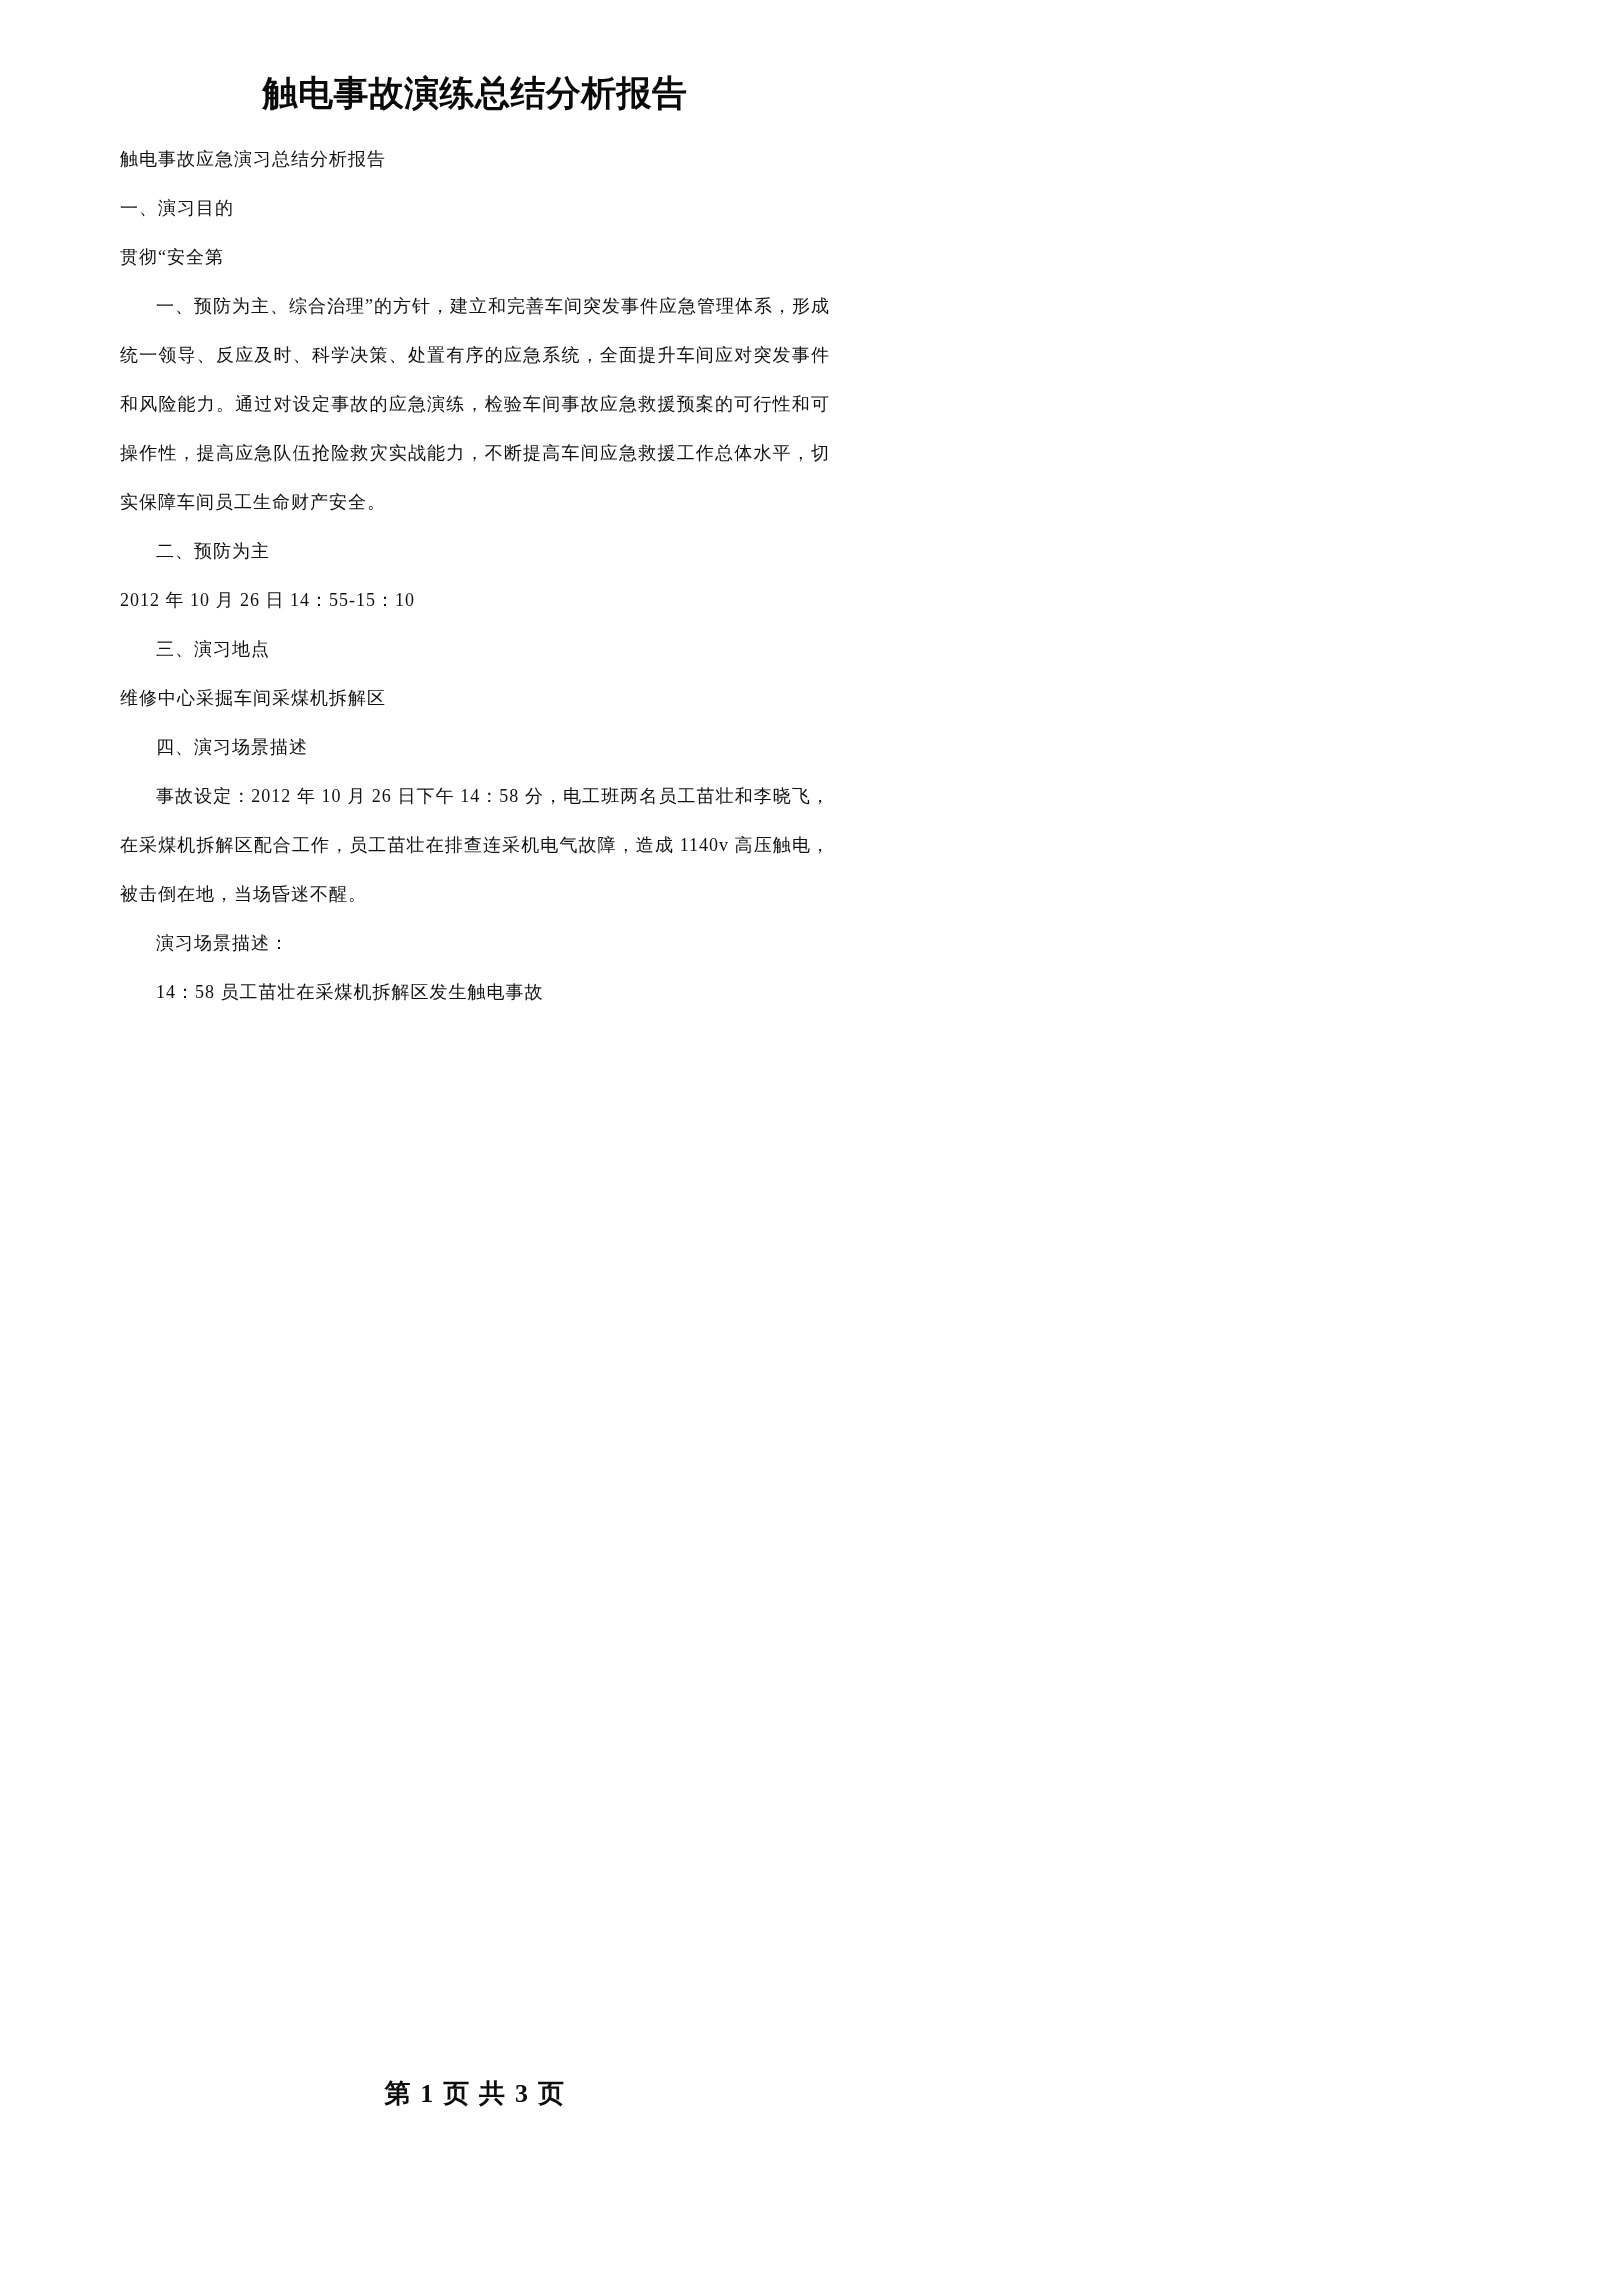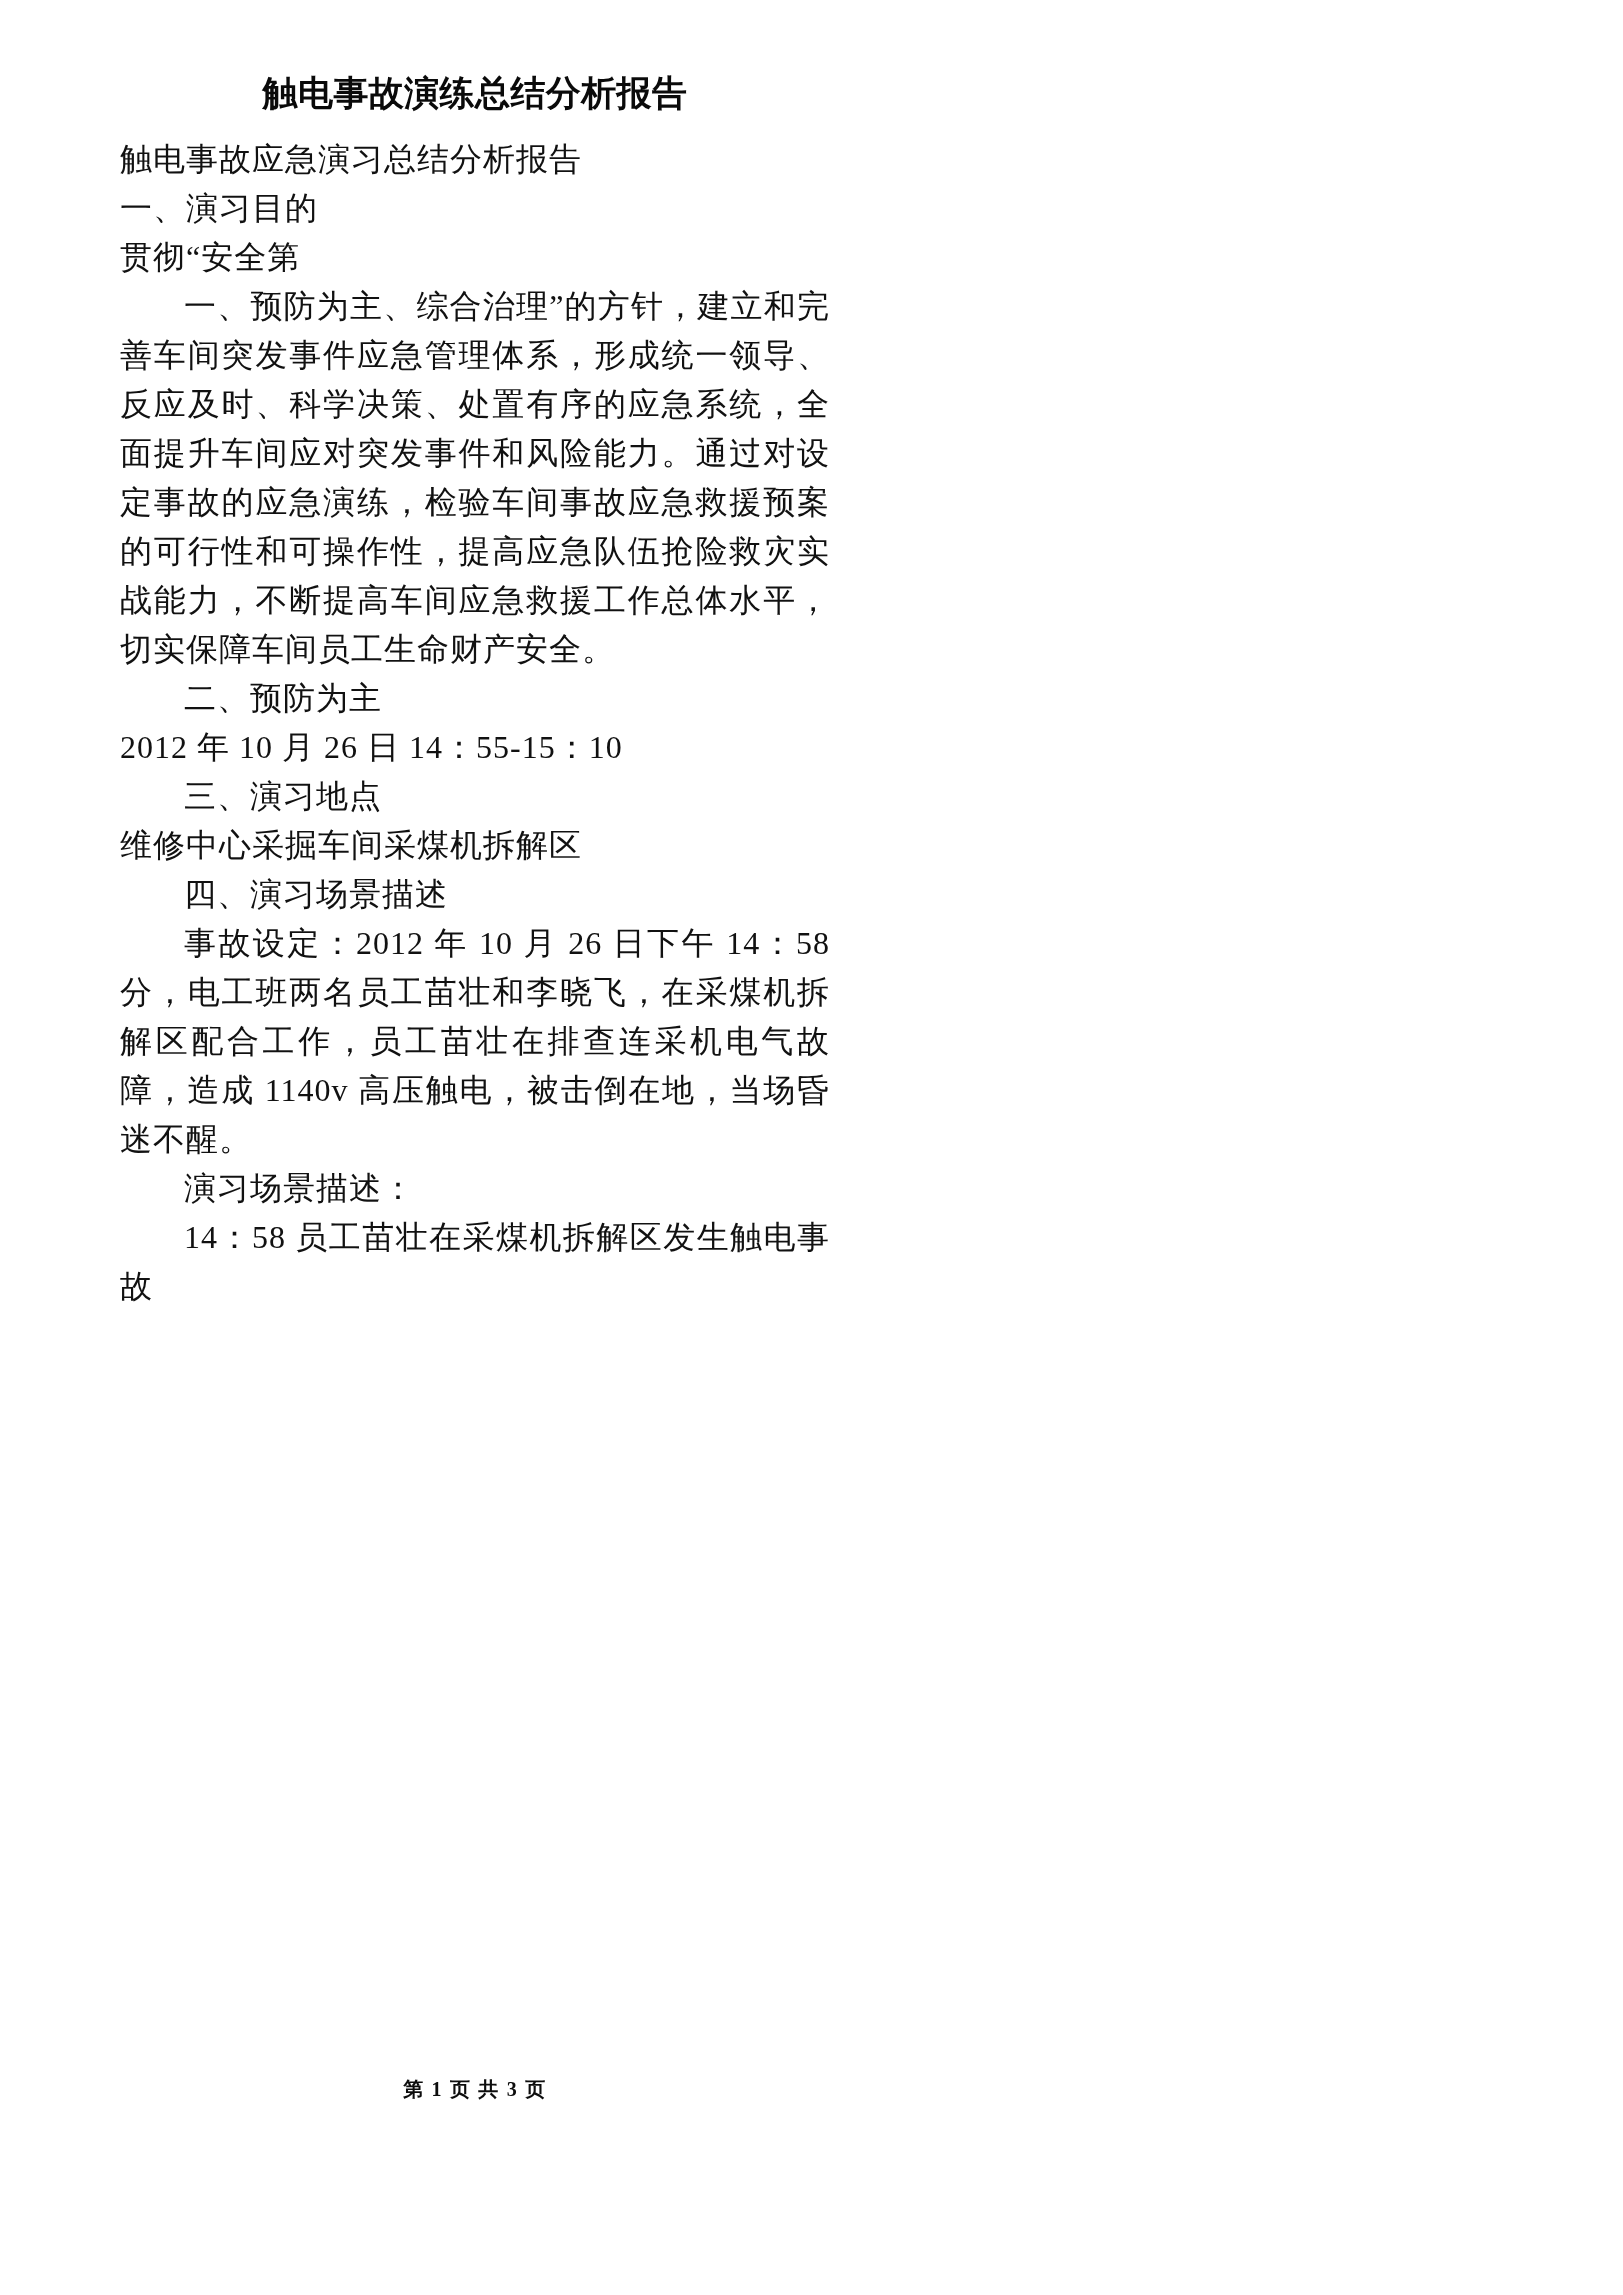--- a/index.html
+++ b/index.html
@@ -45,21 +45,21 @@
     padding-top: 73px;
     color: #0a0a0a;
   }
 
   .body-block {
     margin-top: 22px;
   }
 
   .para {
     font-family: "Liberation Serif", "DejaVu Serif", serif;
-    font-size: 32px;
+    font-size: 18px;
     line-height: 49px;
     letter-spacing: 1px;
     margin: 0;
     text-align: justify;
     text-justify: inter-ideograph;
     color: #111111;
     word-break: break-all;
   }
 
   .para.indent {
@@ -71,21 +71,21 @@
   }
 
   .footer {
     position: absolute;
     left: 120px;
     top: 2076px;
     width: 710px;
     text-align: center;
     font-family: "Liberation Serif", "DejaVu Serif", serif;
     font-weight: 700;
-    font-size: 20px;
+    font-size: 26px;
     letter-spacing: 1.7px;
     color: #0d0d0d;
   }
 </style>
 </head>
 <body>
 
 <div class="page">
 
   <div class="page-inner">

